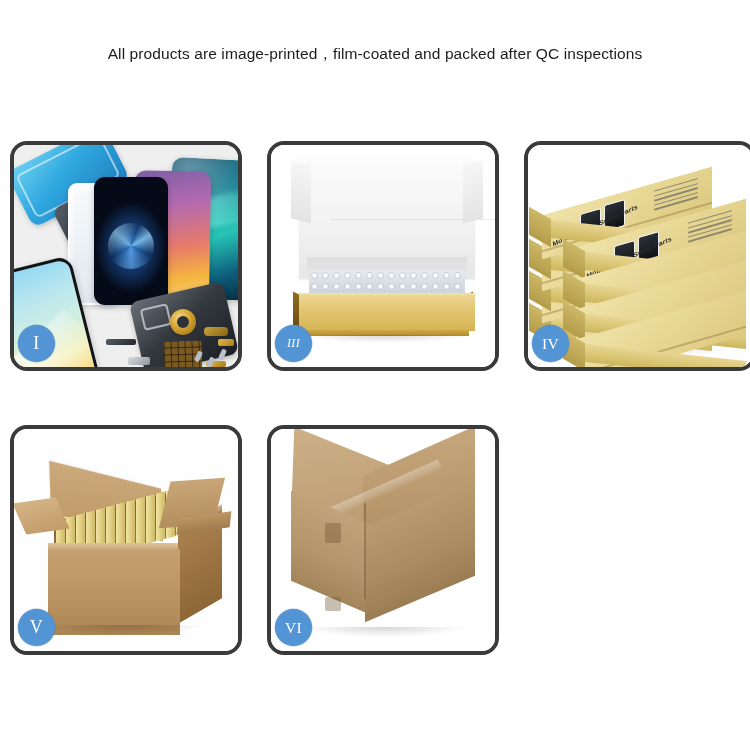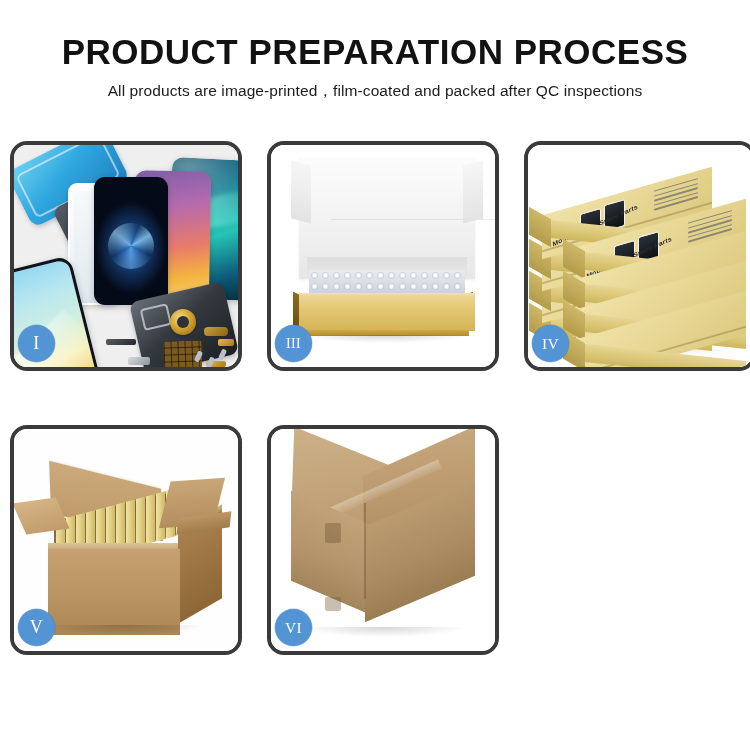--- a/index.html
+++ b/index.html
@@ -75,21 +75,21 @@
     color: #ffffff;
     font-family: "Liberation Serif", serif;
     font-size: 18px;
     line-height: 37px;
     text-align: center;
     letter-spacing: 0.3px;
     z-index: 40;
     box-shadow: 0 0 0 0.5px rgba(60,110,165,.45);
   }
   .badge.wide { font-size: 15.5px; }
-  .badge.xwide { font-size: 14px; }
+  .badge.xwide { font-size: 12px; font-style: italic; }
 
   
   .p1-bg { position:absolute; inset:0; background:#efefef; }
   .ph { position:absolute; border-radius:11px; overflow:hidden;
         box-shadow: 0 2px 6px rgba(0,0,0,.22); }
 
   
   .p1-blue-plate {
     left:-14px; top:35px; width:108px; height:62px;
     background: linear-gradient(155deg,#6fd3f2 0%,#2fa7df 45%,#1f7fc0 100%);
@@ -476,21 +476,20 @@
   }
   .p6-shadow{
     position:absolute; left:30px; bottom:14px; width:166px; height:10px;
     background:radial-gradient(50% 100% at 50% 0%, rgba(0,0,0,.16), rgba(0,0,0,0));
   }
 </style>
 </head>
 <body>
 
 <div class="header">
-  <div class="page-title">PRODUCT PREPARATION PROCESS</div>
   <div class="page-subtitle">All products are image-printed，film-coated and packed after QC inspections</div>
 </div>
 
 <div class="grid">
 
   <div class="panel">
     <div class="panel-canvas">
       <div class="p1-bg"></div>
 
       <div class="p1-blue-plate"></div>

